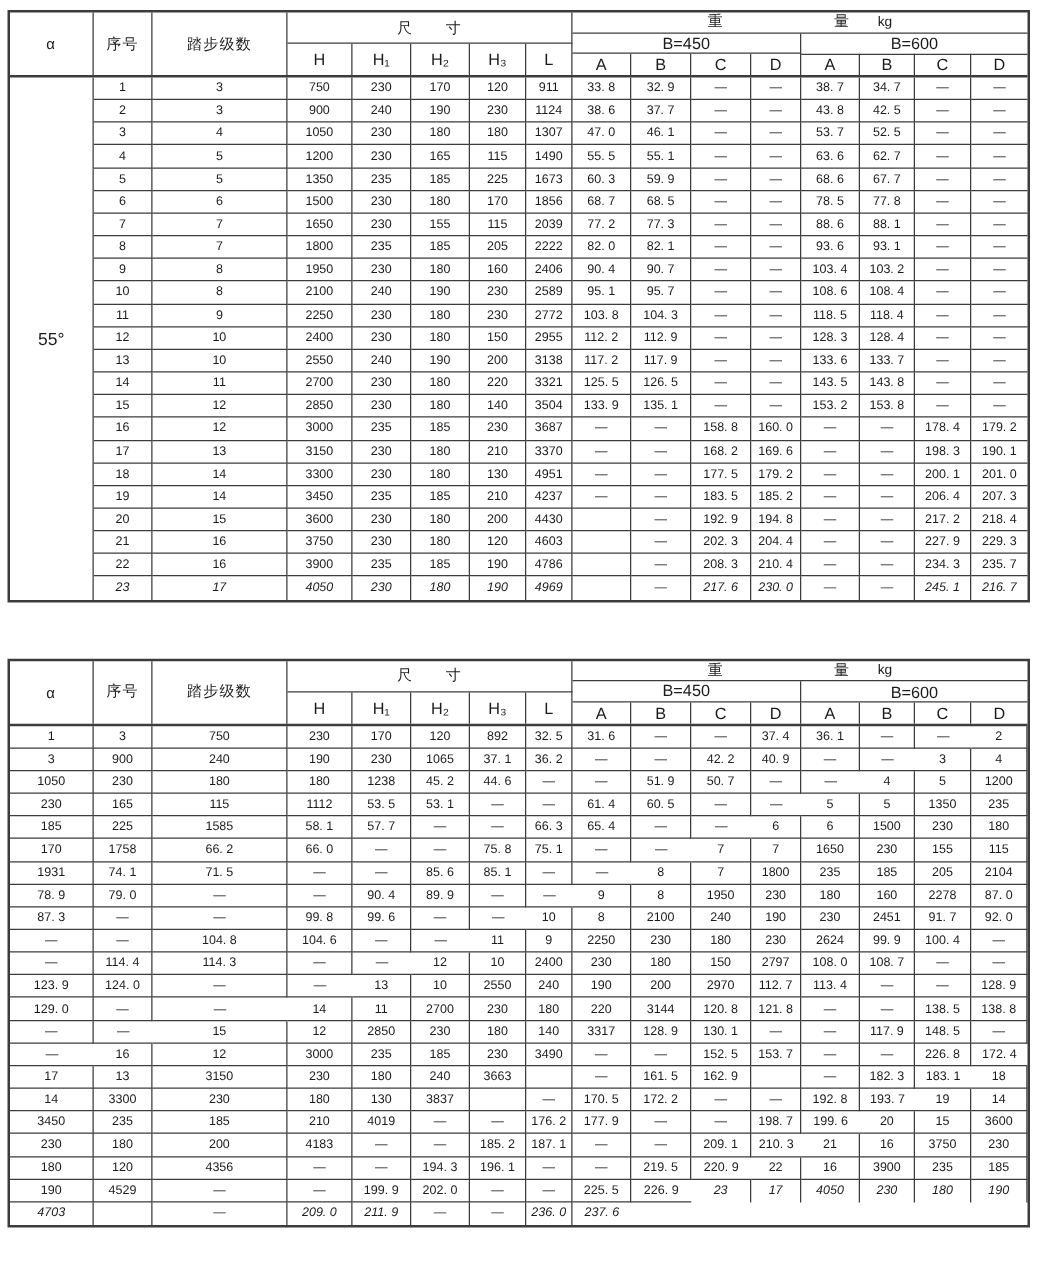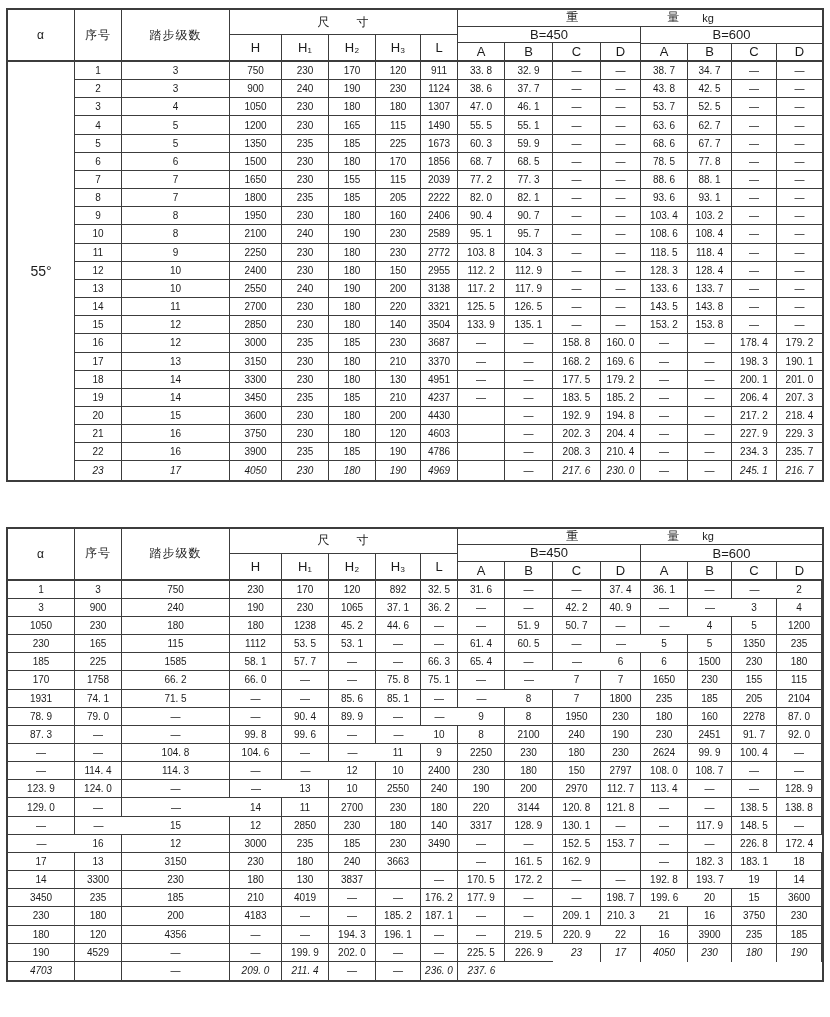--- a/index.html
+++ b/index.html
@@ -808,21 +808,21 @@
         <div class="gc lastrow">23</div>
         <div class="gc lastrow">17</div>
         <div class="gc lastrow">4050</div>
         <div class="gc lastrow">230</div>
         <div class="gc lastrow">180</div>
         <div class="gc lastrow">190</div>
         <div class="gc lastrow">4703</div>
         <div class="gc lastrow"></div>
         <div class="gc lastrow">—</div>
         <div class="gc lastrow">209. 0</div>
-        <div class="gc lastrow">211. 4</div>
+        <div class="gc lastrow">211. 9</div>
         <div class="gc lastrow">—</div>
         <div class="gc lastrow">—</div>
         <div class="gc lastrow">236. 0</div>
         <div class="gc lastcol lastrow">237. 6</div>
       </div>
   </div>
 
 </div>
 
 </body></html>

